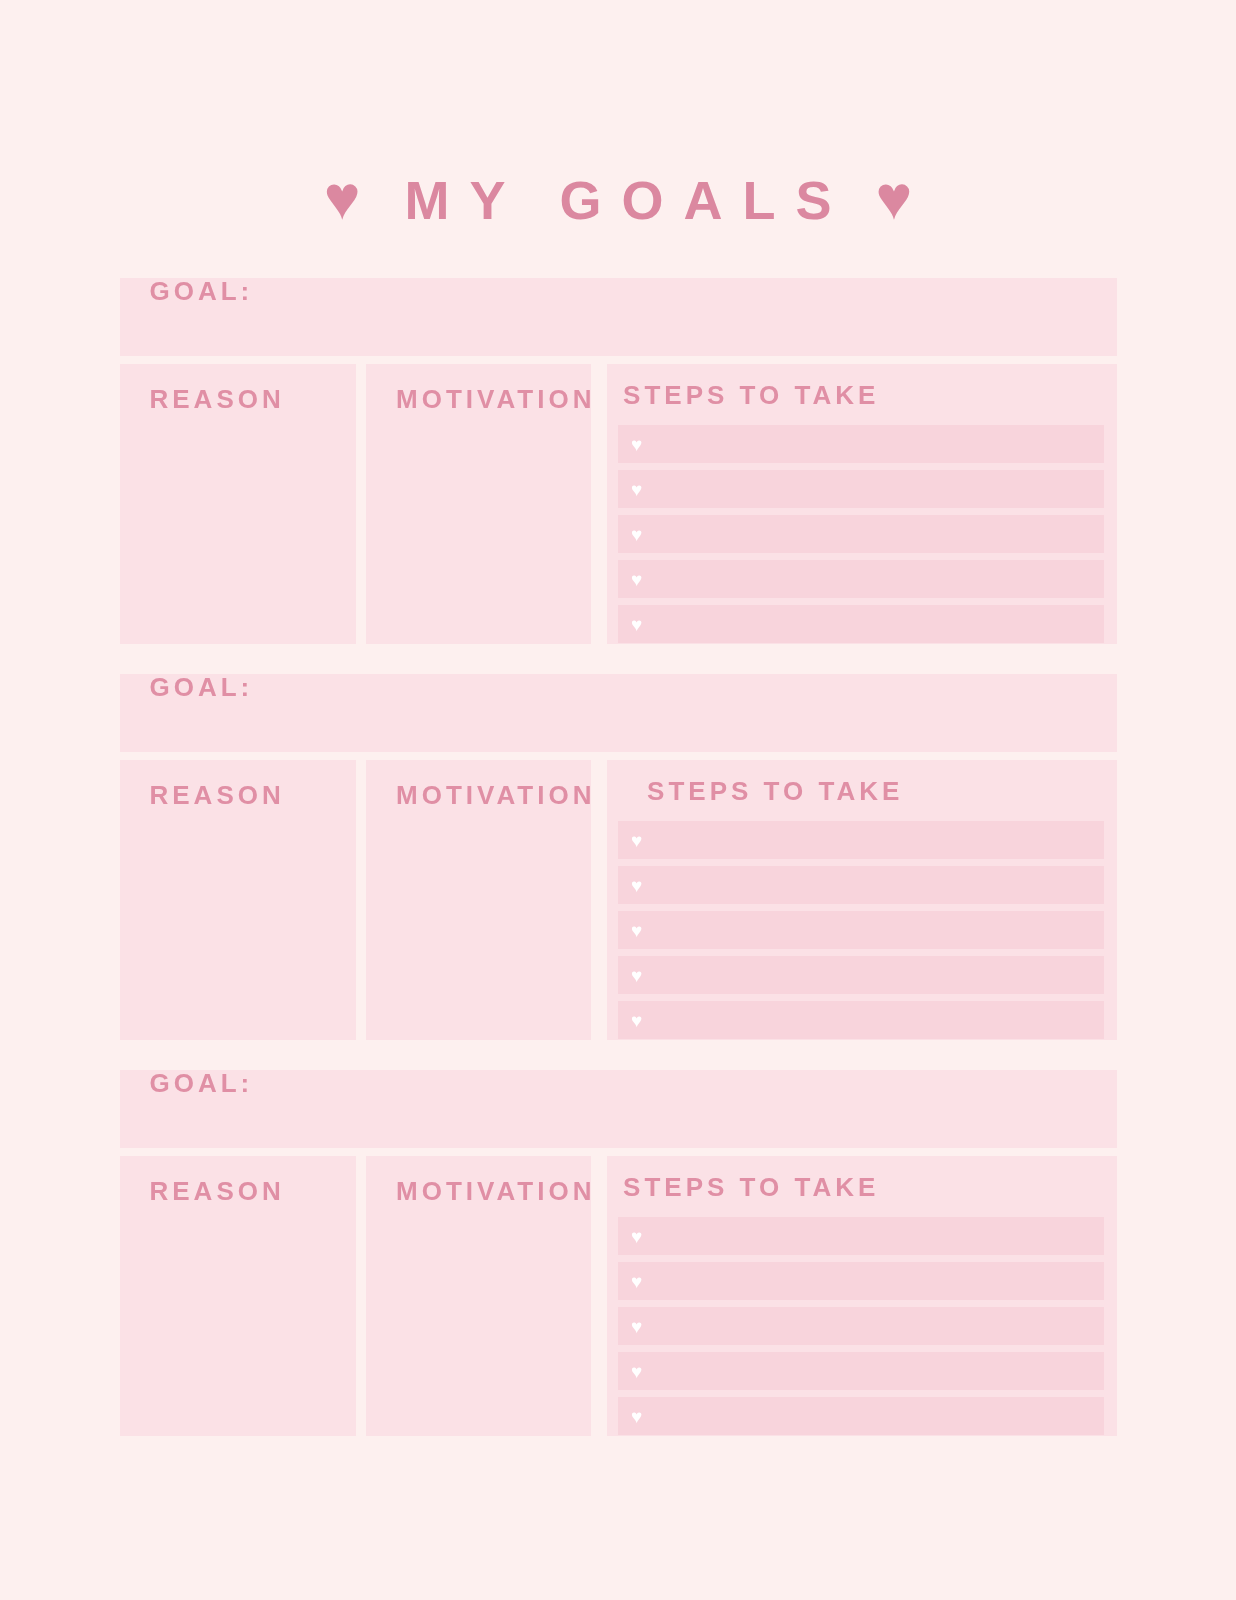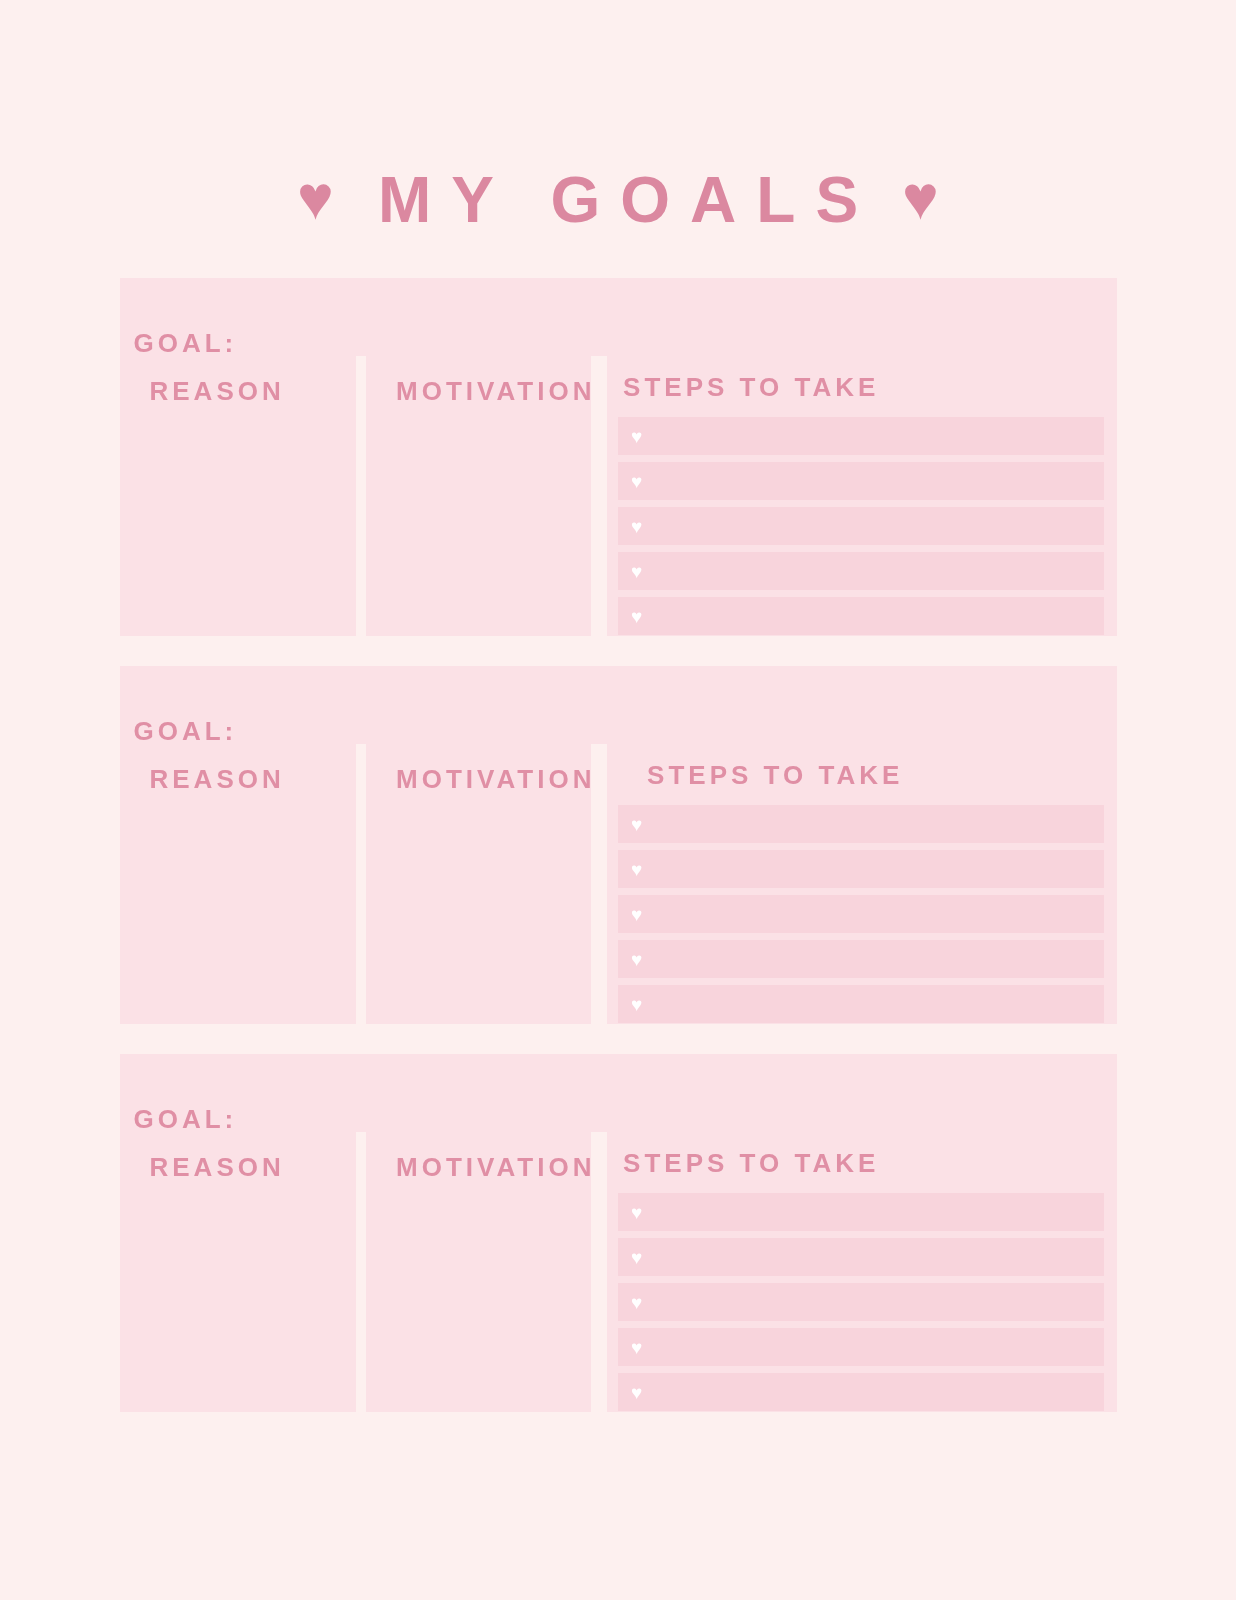--- a/index.html
+++ b/index.html
@@ -24,21 +24,21 @@
     padding-top: 158px;
     height: 242px;
     display: flex;
     align-items: center;
     justify-content: center;
     gap: 44px;
     margin-bottom: 36px;
   }
   .title-bar h1 {
     color: var(--title_pink);
-    font-size: 64px;
+    font-size: 54px;
     font-weight: bold;
     letter-spacing: 20px;
     margin-right: -20px; 
     line-height: 1;
     white-space: nowrap;
   }
   .heart-big {
     color: var(--title_pink);
     font-size: 62px;
     line-height: 1;
@@ -47,22 +47,23 @@
 
   
   .wrap { width: 997px; margin: 0 auto; }
   .goal-section { margin-bottom: 30px; }
   .goal-section:last-child { margin-bottom: 0; }
 
   .goal-bar {
     height: 78px;
     background: var(--panel_bg);
     display: flex;
-    align-items: flex-end;
-    padding-left: 14px;
+    align-items: flex-start;
+    padding-left: 30px;
+    margin-bottom: 8px;
   }
   .lbl {
     color: var(--label_pink);
     font-size: 26px;
     font-weight: bold;
     letter-spacing: 4px;
     line-height: 1;
     white-space: nowrap;
   }
   .goal-value { flex: 1; height: 100%; }

